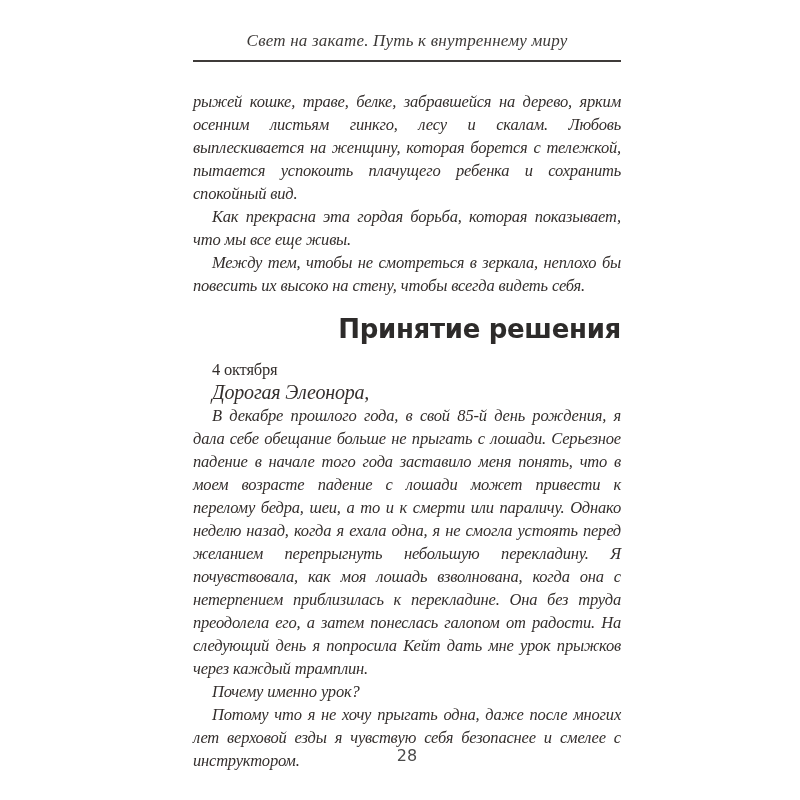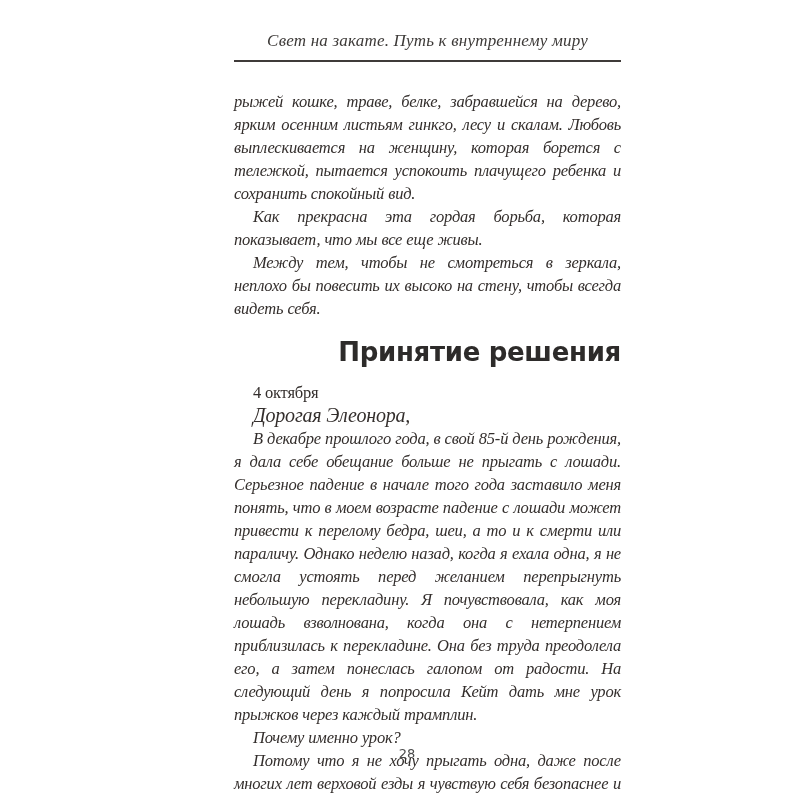--- a/index.html
+++ b/index.html
@@ -9,21 +9,20 @@
   }
   .page {
     position: relative;
     width: 800px;
     height: 800px;
     background: #ffffff;
     overflow: hidden;
     font-family: "Liberation Serif", serif;
     color: #332e2c;
     box-sizing: border-box;
-    padding-left: 41px;
   }
   .column {
     margin-left: 193px;
     margin-right: 179px; 
   }
   .running-head {
     margin-top: 30px;
     text-align: center;
     font-style: italic;
     font-size: 17px;
@@ -75,21 +74,21 @@
     font-style: italic;
     letter-spacing: -0.2px;
   }
   .page-number {
     position: absolute;
     left: 193px;
     width: 428px;
     top: 746px;
     text-align: center;
     font-family: "DejaVu Sans", sans-serif;
-    font-size: 13px;
+    font-size: 16px;
     color: #4b4b4b;
   }
 </style>
 </head>
 <body>
 
 <div class="page">
   <div class="column">
 
     <div class="running-head">Свет на закате. Путь к внутреннему миру</div>

